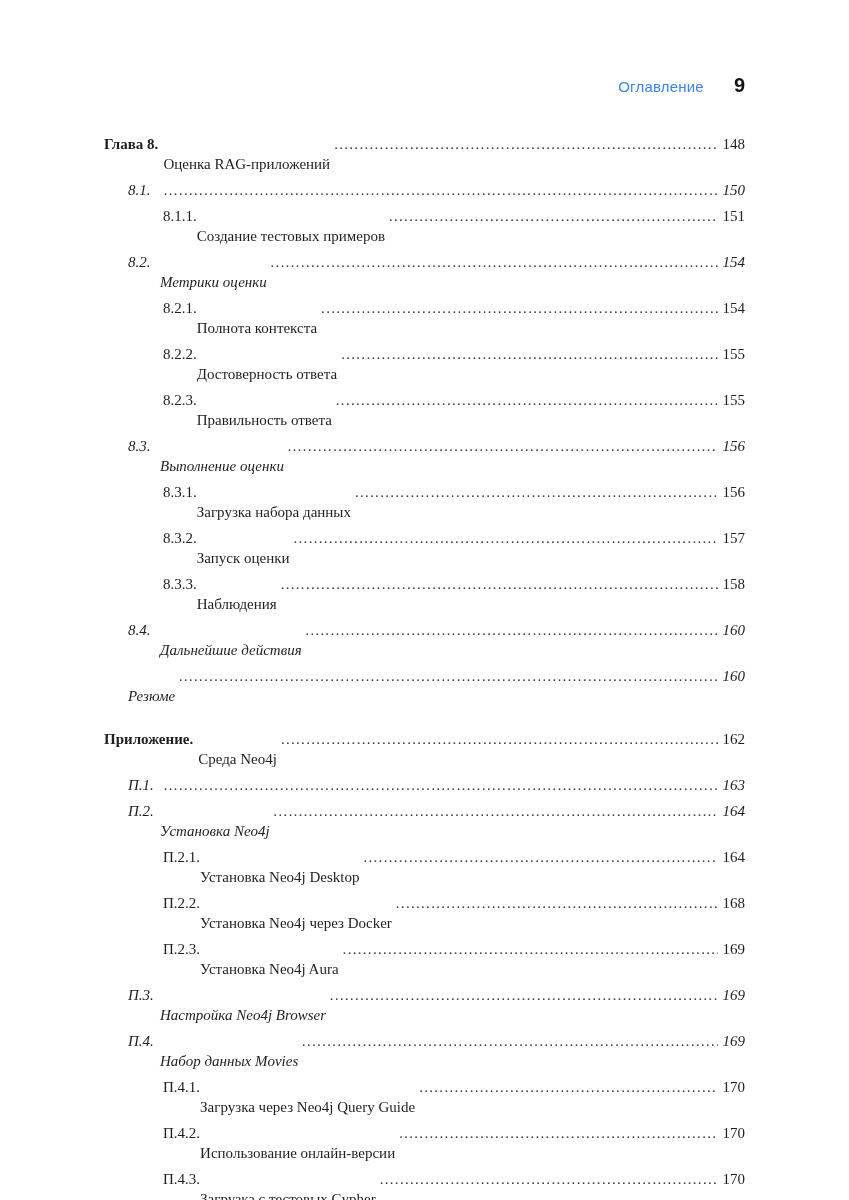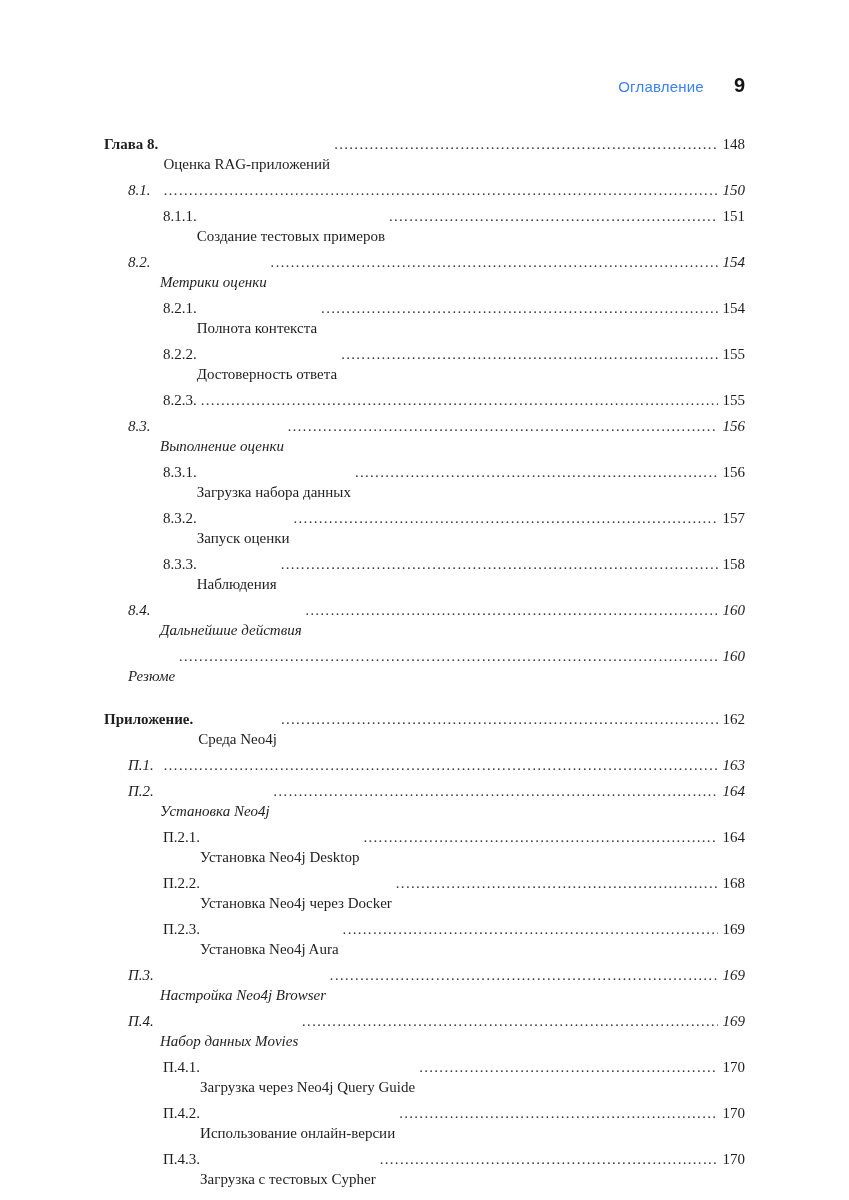--- a/index.html
+++ b/index.html
@@ -108,20 +108,21 @@
         <span class="pg">154</span>
       </div>
       <div class="row lvl2">
         <span class="num">8.2.2.</span>
         <span class="title">Достоверность ответа</span>
         <span class="dots">............................................................................................................................................................................................................................</span>
         <span class="pg">155</span>
       </div>
       <div class="row lvl2">
         <span class="num">8.2.3.</span>
+        <span class="title">Правильность ответа</span>
         <span class="dots">............................................................................................................................................................................................................................</span>
         <span class="pg">155</span>
       </div>
       <div class="row lvl1">
         <span class="num">8.3.</span>
         <span class="title">Выполнение оценки</span>
         <span class="dots">............................................................................................................................................................................................................................</span>
         <span class="pg">156</span>
       </div>
       <div class="row lvl2">

